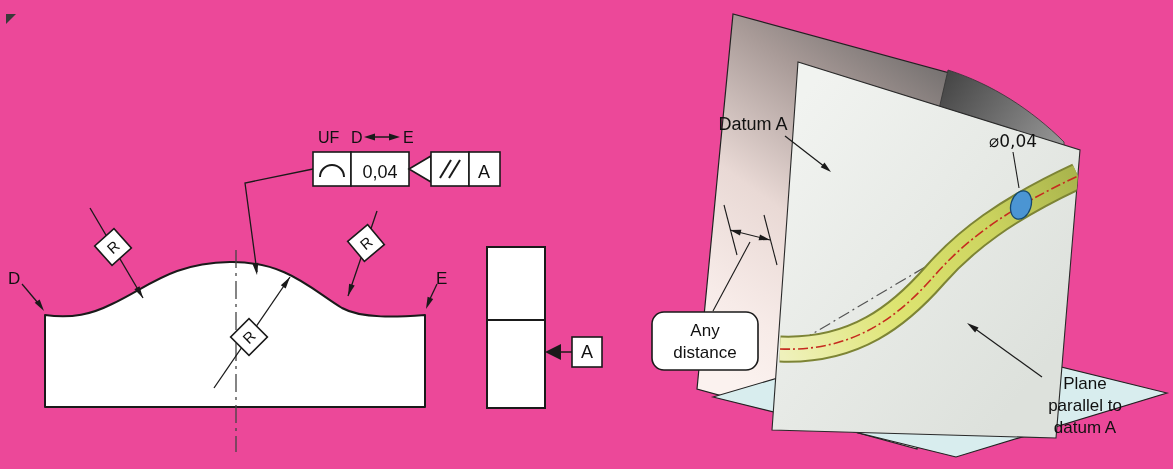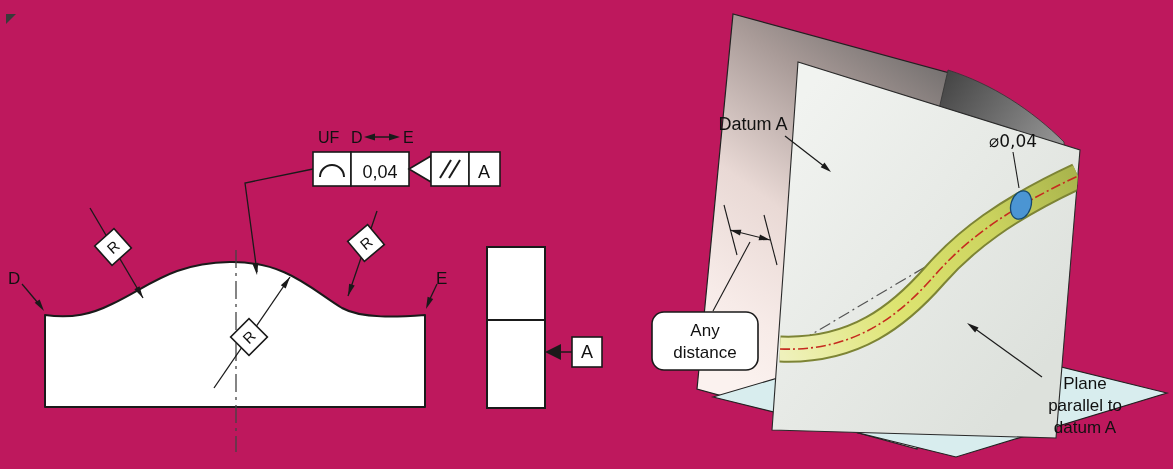--- a/index.html
+++ b/index.html
@@ -1,17 +1,17 @@
 <!DOCTYPE html>
 <html><head>
 <meta charset="utf-8">
 <style>
   html,body{margin:0;padding:0;background:#fff;}
   .canvas{
-    width:1173px;height:469px;background:#be185d;position:relative;overflow:hidden;
+    width:1173px;height:469px;background:#ec4899;position:relative;overflow:hidden;
     font-family:"Liberation Sans", sans-serif;
   }
   svg{display:block;}
   .t{font-family:"Liberation Sans", sans-serif; fill:#111;}
   .t-dia{font-family:"DejaVu Sans", sans-serif; fill:#111;}
   .ln{stroke:#1a1a1a;fill:none;}
   .arrow{fill:#1a1a1a;stroke:none;}
   .frame{fill:#ffffff;stroke:#1a1a1a;stroke-width:1.6;}
 </style>
 </head>

